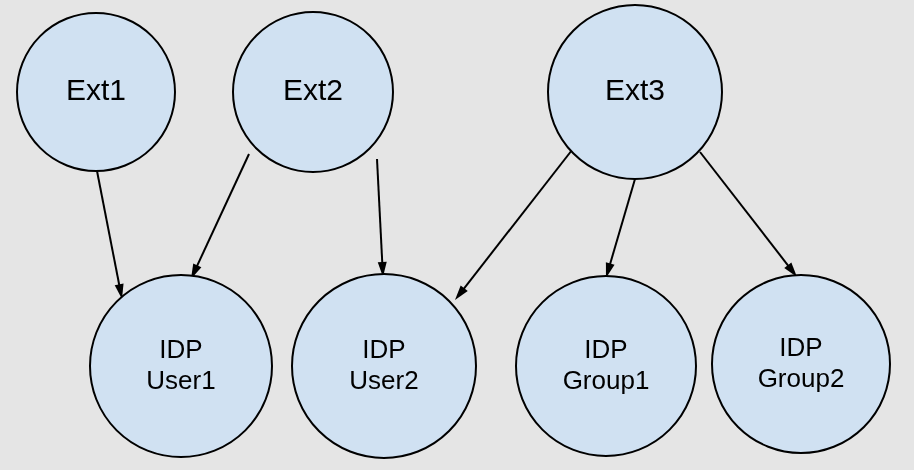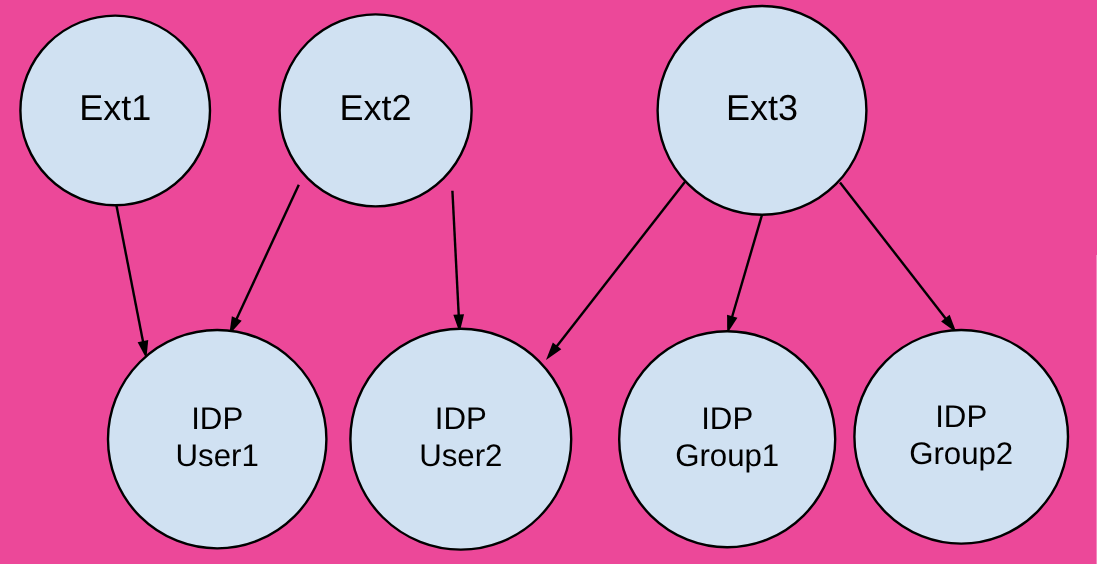--- a/index.html
+++ b/index.html
@@ -7,21 +7,21 @@
     padding: 0;
     background: #ffffff;
   }
   body {
     font-family: "Liberation Sans", sans-serif;
   }
   #diagram-canvas {
     position: relative;
     width: 914px;
     height: 470px;
-    background: #ec4899;
+    background: #e5e5e5;
     overflow: hidden;
   }
   #diagram-svg {
     position: absolute;
     top: 0;
     left: 0;
     width: 914px;
     height: 470px;
     display: block;
   }

